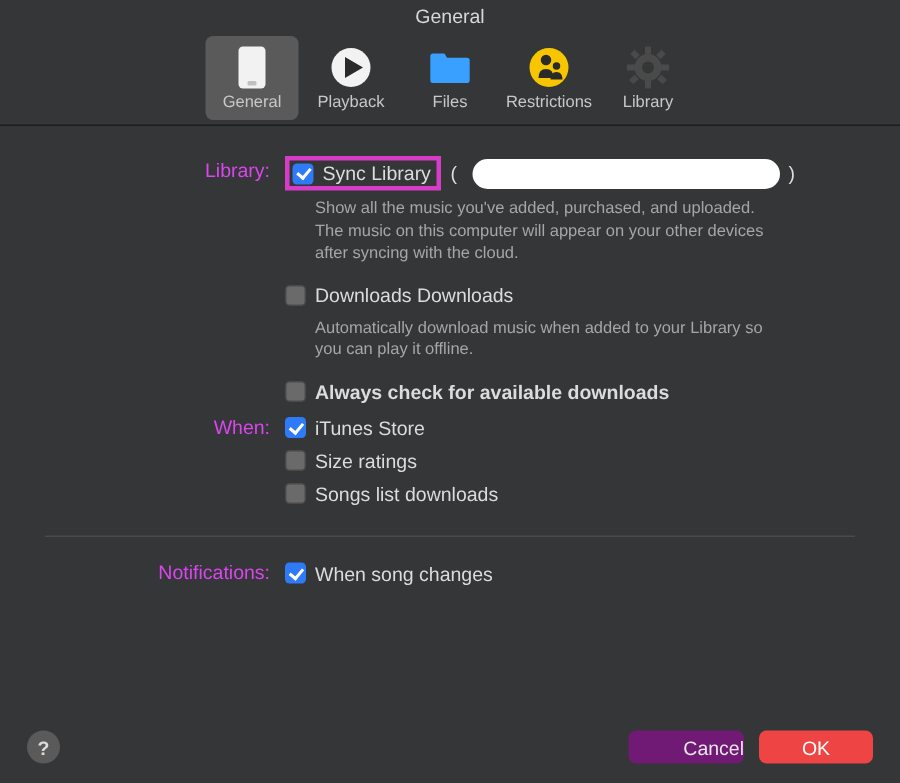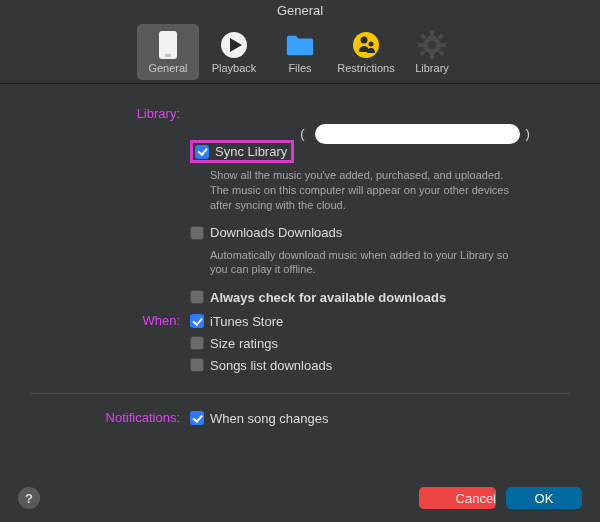--- a/index.html
+++ b/index.html
@@ -102,21 +102,20 @@
     border: solid white;
     border-width: 0 2px 2px 0;
     transform: rotate(40deg) translateY(-1px);
   }
   .highlight-box {
     border: 3px solid #d63cc8;
     padding: 1px 4px 1px 2px;
     display: inline-flex;
     align-items: center;
     gap: 6px;
-    margin-top: 36px;
   }
   .desc {
     font-size: 11px;
     color: #a6a6a6;
     line-height: 1.35;
     padding: 3px 0 8px 20px;
     max-width: 330px;
   }
   .pill {
     background: #ffffff;
@@ -185,22 +184,22 @@
   .spacer { flex: 1; }
   .btn {
     min-width: 76px;
     height: 22px;
     border-radius: 5px;
     display: flex;
     align-items: center;
     justify-content: center;
     font-size: 13px;
   }
-  .btn.default { background: #0369a1; color: #fff; }
-  .btn.normal { background: #ef4444; color: #e8e8e8; padding-left: 37px; }
+  .btn.default { background: #ef4444; color: #fff; }
+  .btn.normal { background: #701a75; color: #e8e8e8; padding-left: 37px; }
 </style>
 </head>
 <body>
 
 <div class="titlebar">General</div>
 
 <div class="toolbar">
   <div class="toolbar-item selected">
     <div class="toolbar-icon">
       <svg width="26" height="30" viewBox="0 0 26 30">

